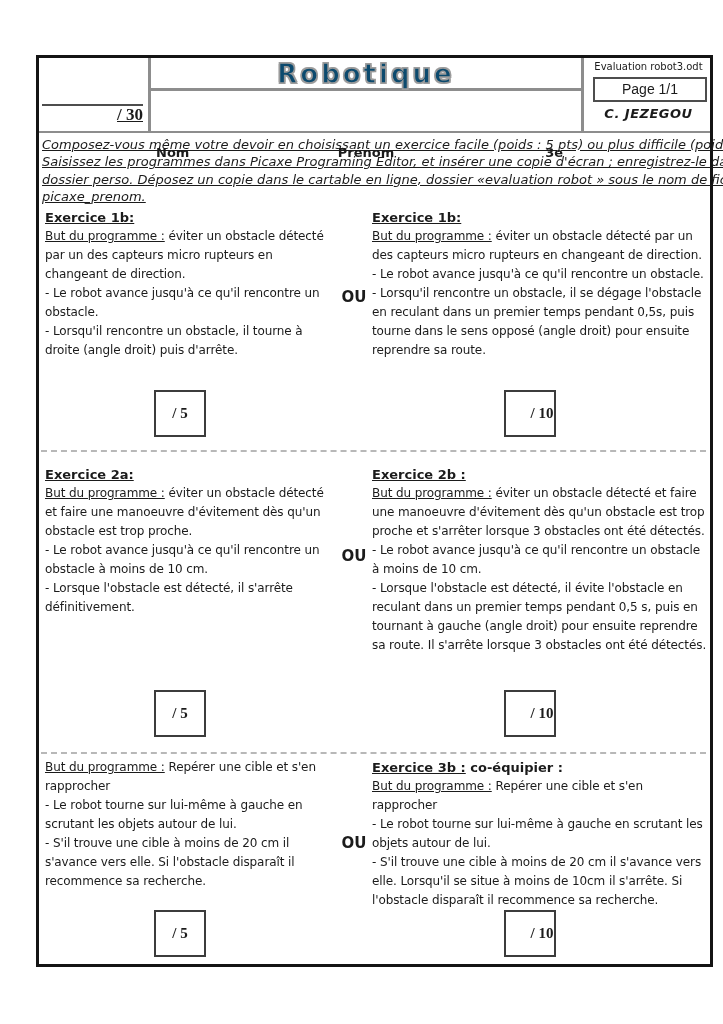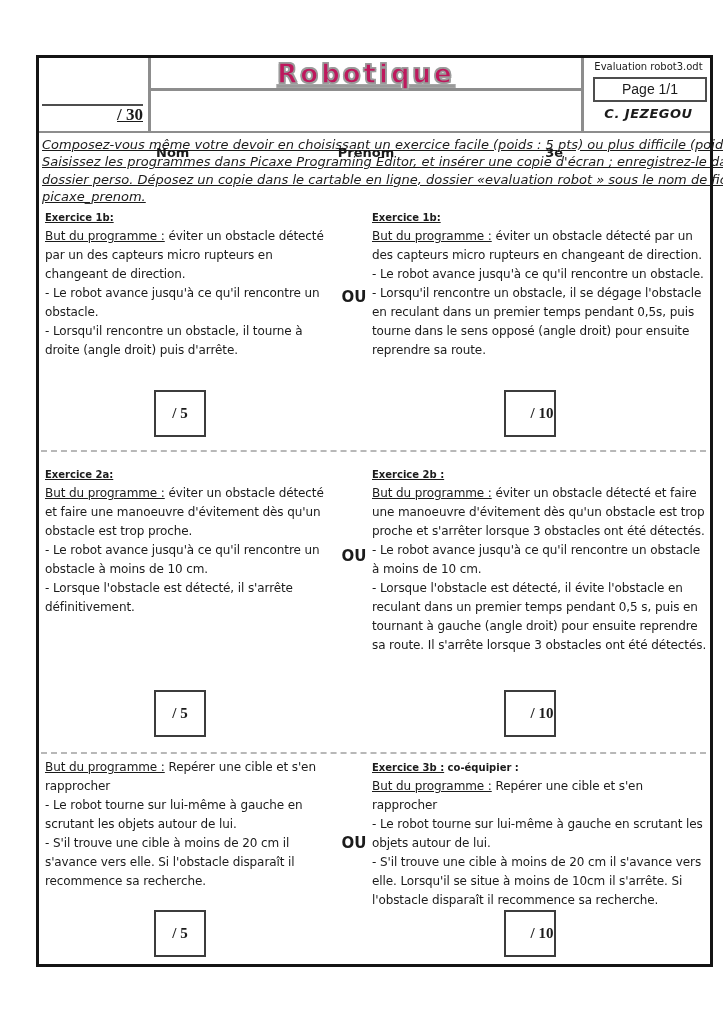--- a/index.html
+++ b/index.html
@@ -11,22 +11,22 @@
   
   .header{position:absolute;left:0;top:0;right:0;height:73px;border-bottom:2px solid #8d8d8d;}
   .cellL{position:absolute;left:0;top:0;width:109px;height:73px;border-right:3px solid #8d8d8d;}
   .score-line{position:absolute;left:3px;top:46px;width:101px;border-top:2px solid #4d4d4d;}
   .score-total{position:absolute;right:5px;top:47px;font-family:"Liberation Serif",serif;
                font-weight:bold;font-size:17px;text-decoration:underline;}
   .cellM{position:absolute;left:112px;top:0;width:430px;height:73px;}
   .title-row{position:absolute;left:0;top:0;right:0;height:30px;border-bottom:3px solid #8d8d8d;
              text-align:center;}
   .doc-title{display:inline-block;margin-top:1px;font-size:26px;font-weight:bold;letter-spacing:3px;
-             color:#be185d;-webkit-text-stroke:1.3px #9a9a9a;
-             text-shadow:-1px -1px 0 #a5a5a5,1px -1px 0 #a5a5a5,-1px 1px 0 #a5a5a5,1px 1px 0 #a5a5a5;text-decoration:underline;}
+             color:#0c4a6e;-webkit-text-stroke:1.3px #9a9a9a;
+             text-shadow:-1px -1px 0 #a5a5a5,1px -1px 0 #a5a5a5,-1px 1px 0 #a5a5a5,1px 1px 0 #a5a5a5;}
   .names-row{position:absolute;left:0;top:33px;right:0;bottom:0;font-weight:bold;font-size:13px;margin-top:45px;}
   .lbl-nom{position:absolute;left:5px;top:9px;}
   .lbl-prenom{position:absolute;left:0;right:0;top:9px;text-align:center;}
   .lbl-classe{position:absolute;right:18px;top:9px;}
   .cellR{position:absolute;left:542px;top:0;width:129px;height:73px;border-left:3px solid #8d8d8d;}
   .doc-name{position:absolute;left:0;right:0;top:3px;text-align:center;font-size:10px;}
   .page-box{position:absolute;left:9px;right:6px;top:19px;height:21px;border:2px solid #4d4d4d;
             font-family:"Liberation Sans",sans-serif;font-size:14px;text-align:center;line-height:21px;}
   .teacher{position:absolute;left:0;right:0;top:48px;text-align:center;
            font-weight:bold;font-style:italic;font-size:13px;letter-spacing:0.5px;}
@@ -34,21 +34,21 @@
   
   .instructions{position:absolute;left:3px;top:78px;width:664px;font-style:italic;font-size:13px;}
   .instructions .iline{line-height:17.4px;white-space:nowrap;}
   .instructions .iline span{text-decoration:underline;}
 
   
   .sec{position:absolute;left:0;right:0;}
   .sec1{top:150px;} .sec2{top:407px;} .sec3{top:700px;}
   .colL{position:absolute;left:6px;width:292px;}
   .colR{position:absolute;left:333px;width:336px;}
-  .h{font-size:10px;font-weight:bold;line-height:19px;}
+  .h{font-size:13px;font-weight:bold;line-height:19px;}
   .u{text-decoration:underline;}
   .body{font-size:12px;line-height:19px;letter-spacing:-0.1px;}
   .ou{position:absolute;left:294px;width:42px;text-align:center;font-weight:bold;font-size:15px;}
   .ou1{top:80px;} .ou2{top:82px;} .ou3{top:76px;}
   .sbox{position:absolute;width:52px;height:47px;border:2px solid #3c3c3c;box-sizing:border-box;
         display:flex;align-items:center;justify-content:center;
         font-family:"Liberation Serif",serif;font-weight:bold;font-size:15px;}
   .sbox5{left:115px;} .sbox10{left:465px;padding-left:24px;}
   .bt1{top:182px;} .bt2{top:225px;} .bt3{top:152px;}
   .divider{position:absolute;left:2px;right:4px;border-top:2px dashed #b8b8b8;}

